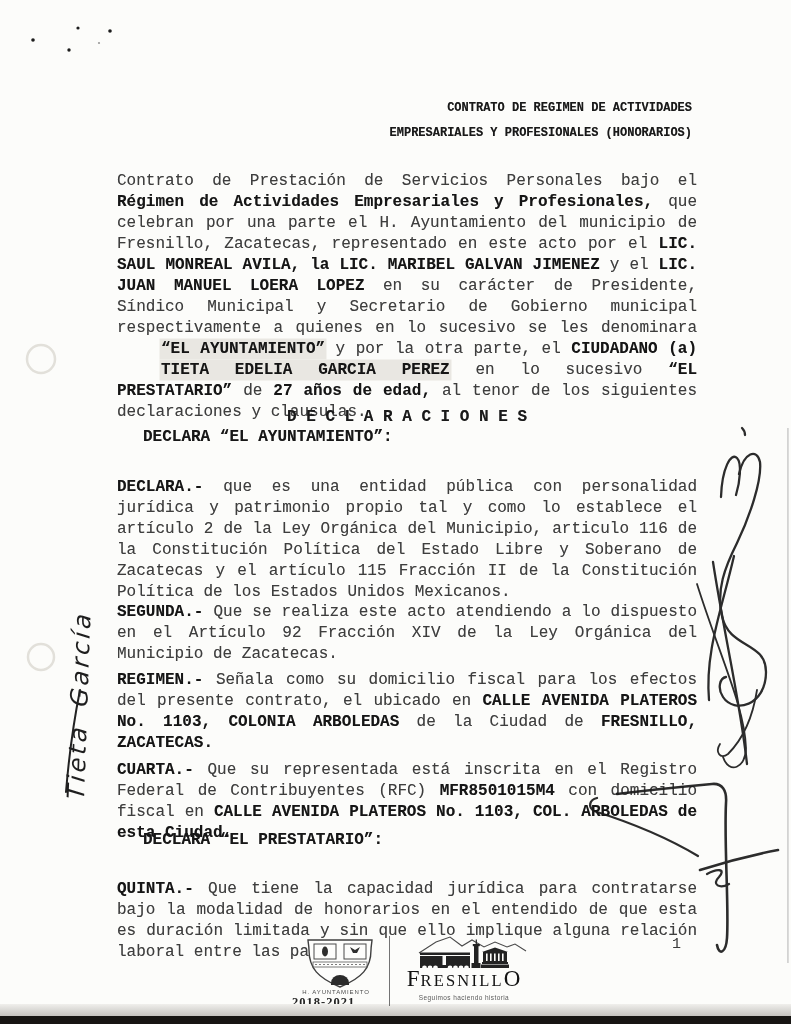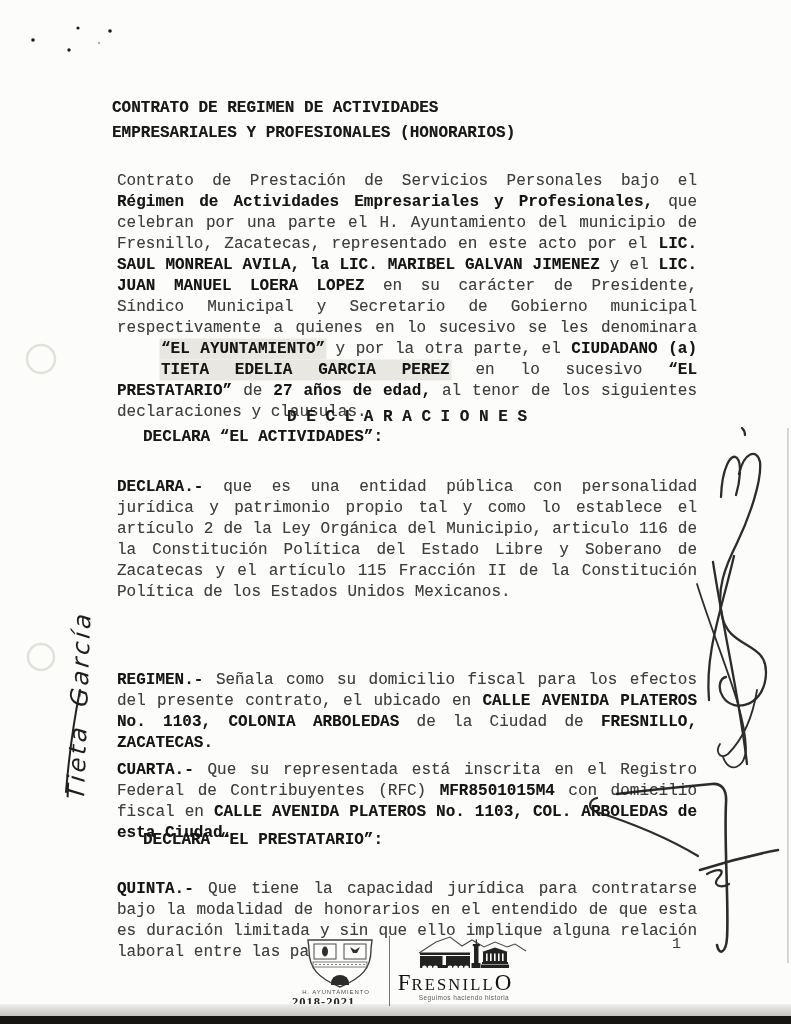--- a/index.html
+++ b/index.html
@@ -1,22 +1,22 @@
 <!DOCTYPE html>
 <html><head>
 <meta charset="utf-8">
 <style>
   html,body{margin:0;padding:0;background:#8a8a8a;}
   .page{
     position:relative;width:791px;height:1024px;background:#fcfcfa;overflow:hidden;
     font-family:"Liberation Mono","DejaVu Sans Mono",monospace;color:#3e3e3e;
   }
   .doc-title{
-    position:absolute;left:112px;width:580px;top:96px;text-align:left;
-    font-weight:bold;color:#191919;font-size:16px;line-height:25px;
+    position:absolute;left:112px;width:580px;top:96px;text-align:right;
+    font-weight:bold;color:#191919;font-size:12px;line-height:25px;
     text-shadow:0 0 .5px rgba(40,40,40,.55);
   }
   .para{
     position:absolute;left:117px;width:580px;font-size:16px;line-height:21px;
     text-align:justify;text-shadow:0 0 .5px rgba(70,70,70,.45);
   }
   .para b{color:#151515;}
   .hl{background:#e9e7e2;box-shadow:0 0 0 1.5px #e9e7e2;margin-left:44px;}
   .heading-center{
     position:absolute;left:117px;width:580px;text-align:center;font-weight:bold;
@@ -37,22 +37,22 @@
     position:absolute;left:294px;top:989px;width:84px;text-align:center;
     font-family:"Liberation Sans","DejaVu Sans",sans-serif;
     font-size:6px;letter-spacing:.9px;color:#4c4c4c;
   }
   .crest-years{
     position:absolute;left:292px;top:995px;width:88px;text-align:left;
     font-family:"Liberation Serif","DejaVu Serif",serif;font-weight:bold;
     font-size:12.5px;letter-spacing:1px;color:#242424;
   }
   .wordmark{
-    position:absolute;left:385px;top:969px;width:140px;text-align:center;
-    font-family:"Liberation Serif","DejaVu Serif",serif;color:#131313;line-height:28px;
+    position:absolute;left:394px;top:969px;width:140px;text-align:center;
+    font-family:"Liberation Serif","DejaVu Serif",serif;color:#131313;line-height:20px;
     white-space:nowrap;
   }
   .wordmark .cap{font-size:23px;letter-spacing:1px;}
   .wordmark .mid{font-size:16.5px;letter-spacing:2.2px;}
   .tagline{
     position:absolute;left:396px;top:994px;width:136px;text-align:center;
     font-family:"Liberation Sans","DejaVu Sans",sans-serif;
     font-size:6.5px;letter-spacing:.4px;color:#5a5a5a;
   }
   .strip-gray{position:absolute;left:0;top:1004px;width:791px;height:12px;
@@ -67,24 +67,25 @@
 
   <div class="doc-title">
     <div>CONTRATO DE REGIMEN DE ACTIVIDADES</div>
     <div>EMPRESARIALES Y PROFESIONALES (HONORARIOS)</div>
   </div>
 
   <p class="para" style="top:155px"><span>Contrato de Prestación de Servicios Personales bajo el </span><b>Régimen de Actividades Empresariales y Profesionales,</b><span> que celebran por una parte el H. Ayuntamiento del municipio de Fresnillo, Zacatecas, representado en este acto por el </span><b>LIC. SAUL MONREAL AVILA, la LIC. MARIBEL GALVAN JIMENEZ</b><span> y el </span><b>LIC. JUAN MANUEL LOERA LOPEZ</b><span> en su carácter de Presidente, Síndico Municipal y Secretario de Gobierno municipal respectivamente a quienes en lo sucesivo se les denominara </span><b class="hl">“EL AYUNTAMIENTO”</b><span> y por la otra parte, el </span><b>CIUDADANO (a) </b><b class="hl">TIETA EDELIA GARCIA PEREZ</b><span> en lo sucesivo </span><b>“EL PRESTATARIO”</b><span> de </span><b>27 años de edad,</b><span> al tenor de los siguientes declaraciones y clausulas.</span></p>
 
   <div class="heading-center" style="top:408px">D E C L A R A C I O N E S</div>
 
-  <div class="declara-line" style="top:428px">DECLARA “EL ACTIVIDADES”:</div>
+  <div class="declara-line" style="top:428px">DECLARA “EL AYUNTAMIENTO”:</div>
 
   <p class="para" style="top:461px"><b>DECLARA.-</b><span> que es una entidad pública con personalidad jurídica y patrimonio propio tal y como lo establece el artículo 2 de la Ley Orgánica del Municipio, articulo 116 de la Constitución Política del Estado Libre y Soberano de Zacatecas y el artículo 115 Fracción II de la Constitución Política de los Estados Unidos Mexicanos.</span></p>
 
+  <p class="para" style="top:586px"><b>SEGUNDA.-</b><span> Que se realiza este acto atendiendo a lo dispuesto en el Artículo 92 Fracción XIV de la Ley Orgánica del Municipio de Zacatecas.</span></p>
 
   <p class="para" style="top:654px"><b>REGIMEN.-</b><span> Señala como su domicilio fiscal para los efectos del presente contrato, el ubicado en </span><b>CALLE AVENIDA PLATEROS No. 1103, COLONIA ARBOLEDAS</b><span> de la Ciudad de </span><b>FRESNILLO, ZACATECAS.</b></p>
 
   <p class="para" style="top:744px"><b>CUARTA.-</b><span> Que su representada está inscrita en el Registro Federal de Contribuyentes (RFC) </span><b>MFR8501015M4</b><span> con domicilio fiscal en </span><b>CALLE AVENIDA PLATEROS No. 1103, COL. ARBOLEDAS de esta Ciudad.</b></p>
 
   <div class="declara-line" style="top:831px">DECLARA “EL PRESTATARIO”:</div>
 
   <p class="para" style="top:863px"><b>QUINTA.-</b><span> Que tiene la capacidad jurídica para contratarse bajo la modalidad de honorarios en el entendido de que esta es duración limitada y sin que ello implique alguna relación laboral entre las partes.</span></p>
 
   <div class="page-number">1</div>

